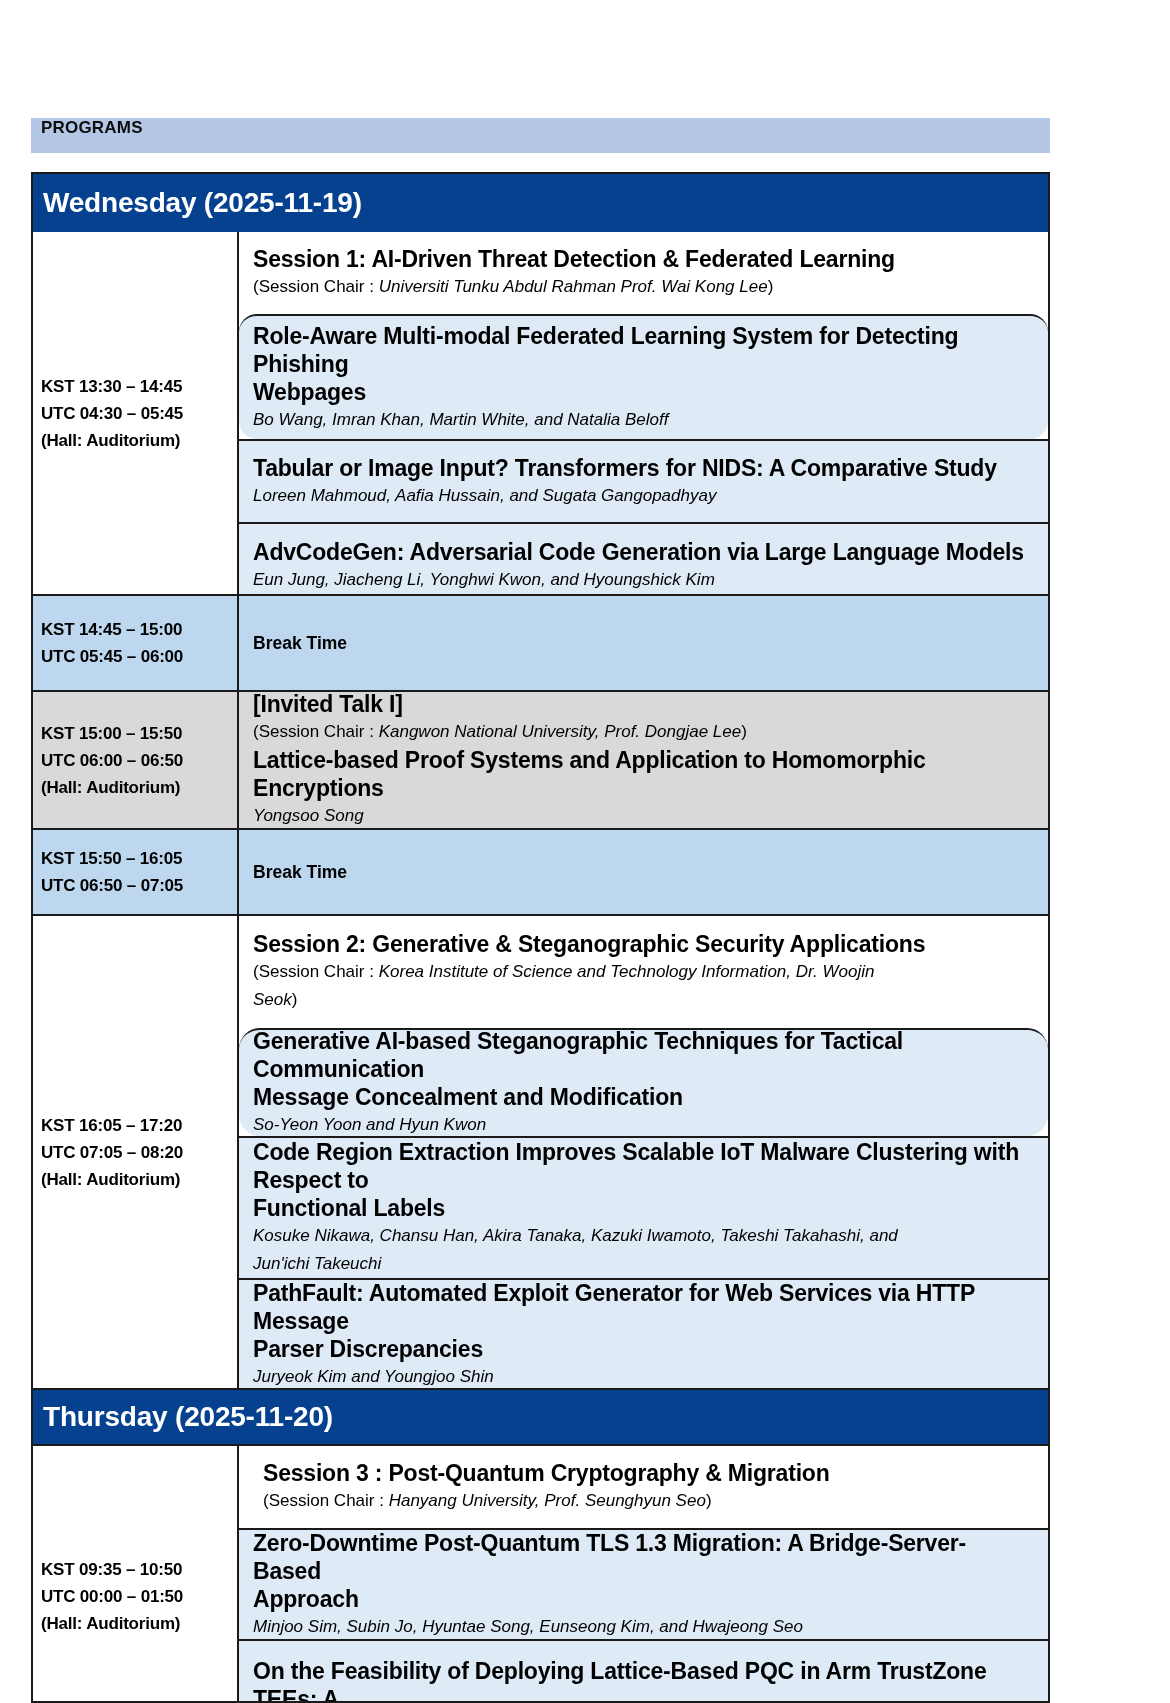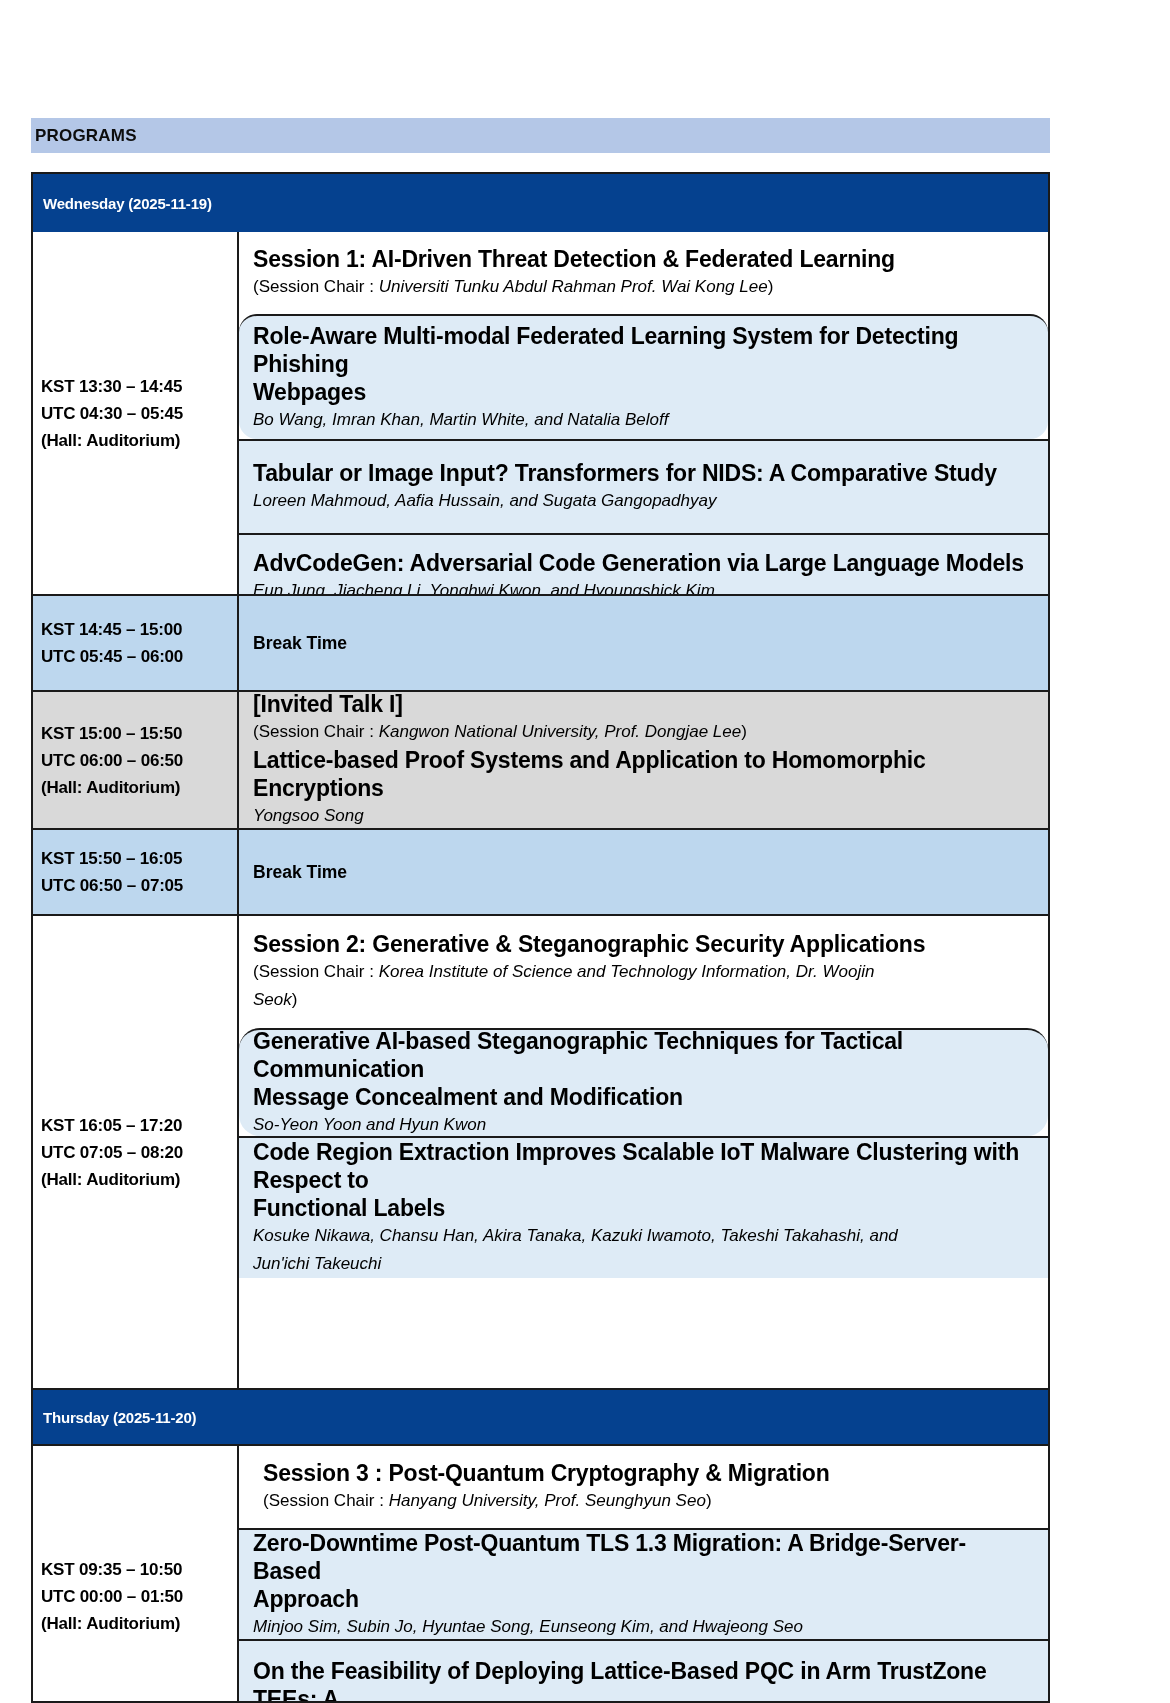--- a/index.html
+++ b/index.html
@@ -13,34 +13,34 @@
     --text:#000000;
   }
   *{margin:0;padding:0;box-sizing:border-box;}
   html,body{background:#fff;}
   body{font-family:"Liberation Sans","DejaVu Sans",sans-serif;color:var(--text);}
   .page{position:relative;width:1170px;height:1703px;background:#fff;overflow:hidden;}
 
   .programs-bar{
     position:absolute;left:31px;top:118px;width:1019px;height:35px;
     background:var(--programs-bar-bg);
-    display:flex;align-items:center;padding-left:4px;
+    display:flex;padding-left:10px;
     font-weight:bold;font-size:17px;letter-spacing:.2px;color:#0d0d0d;
   }
 
   .table{
     position:absolute;left:31px;top:172px;width:1019px;height:1531px;
     border:2px solid var(--border);
     display:flex;flex-direction:column;overflow:hidden;background:#fff;
   }
 
   .day-header{
     background:var(--day-header-bg);color:var(--day-header-text);
     display:flex;align-items:center;padding-left:10px;
-    font-weight:bold;font-size:15px;letter-spacing:-.2px;
+    font-weight:bold;font-size:28px;letter-spacing:-.2px;
     flex:0 0 auto;
   }
   .row{display:flex;flex:0 0 auto;border-top:2px solid var(--border);}
   .row.first{border-top:0;}
   .time-cell{
     width:206px;flex:0 0 206px;border-right:2px solid var(--border);
     display:flex;flex-direction:column;justify-content:center;
     padding-left:8px;
   }
   .time-line{font-weight:bold;font-size:17px;line-height:27px;letter-spacing:-.2px;white-space:nowrap;}
@@ -59,21 +59,21 @@
   .bold-line{font-weight:bold;font-size:23px;line-height:28px;letter-spacing:-.2px;white-space:pre-line;}
   .italic-line{font-style:italic;font-size:17px;line-height:28px;white-space:pre-line;}
   .chair-line{font-size:17px;line-height:28px;white-space:pre-line;}
   .chair-line .it{font-style:italic;}
   .break-cell{display:flex;align-items:center;padding-left:14px;font-weight:bold;font-size:17.5px;}
 
   
   .h-day1{height:58px;}
   .h-s1head{height:82px;}
   .h-s1p1{height:125px;border-radius:18px;}
-  .h-s1p2{height:94px;}
+  .h-s1p2{height:83px;}
   .h-s1p3{height:86px;}
   .h-break1{height:96px;}
   .h-invited{height:138px;}
   .h-break2{height:86px;}
   .h-s2head{height:112px;}
   .h-s2p1{height:108px;border-radius:21px;}
   .h-s2p2{height:142px;}
   .h-s2p3{height:112px;}
   .h-day2{height:56px;}
   .h-s3head{height:82px;padding-left:24px;}
@@ -172,20 +172,25 @@
           <div class="bold-line">Generative AI-based Steganographic Techniques for Tactical Communication
 Message Concealment and Modification</div>
           <div class="italic-line">So-Yeon Yoon and Hyun Kwon</div>
         </div>
         <div class="sub-row paper-bg h-s2p2">
           <div class="bold-line">Code Region Extraction Improves Scalable IoT Malware Clustering with Respect to
 Functional Labels</div>
           <div class="italic-line">Kosuke Nikawa, Chansu Han, Akira Tanaka, Kazuki Iwamoto, Takeshi Takahashi, and
 Jun'ichi Takeuchi</div>
         </div>
+        <div class="sub-row paper-bg h-s2p3">
+          <div class="bold-line">PathFault: Automated Exploit Generator for Web Services via HTTP Message
+Parser Discrepancies</div>
+          <div class="italic-line">Juryeok Kim and Youngjoo Shin</div>
+        </div>
       </div>
     </div>
 
     <div class="day-header h-day2" style="border-top:2px solid var(--border);">
       <span>Thursday (2025-11-20)</span>
     </div>
 
     <div class="row" style="flex:1 1 auto;">
       <div class="time-cell white-bg">
         <div class="time-line">KST 09:35 – 10:50</div>

